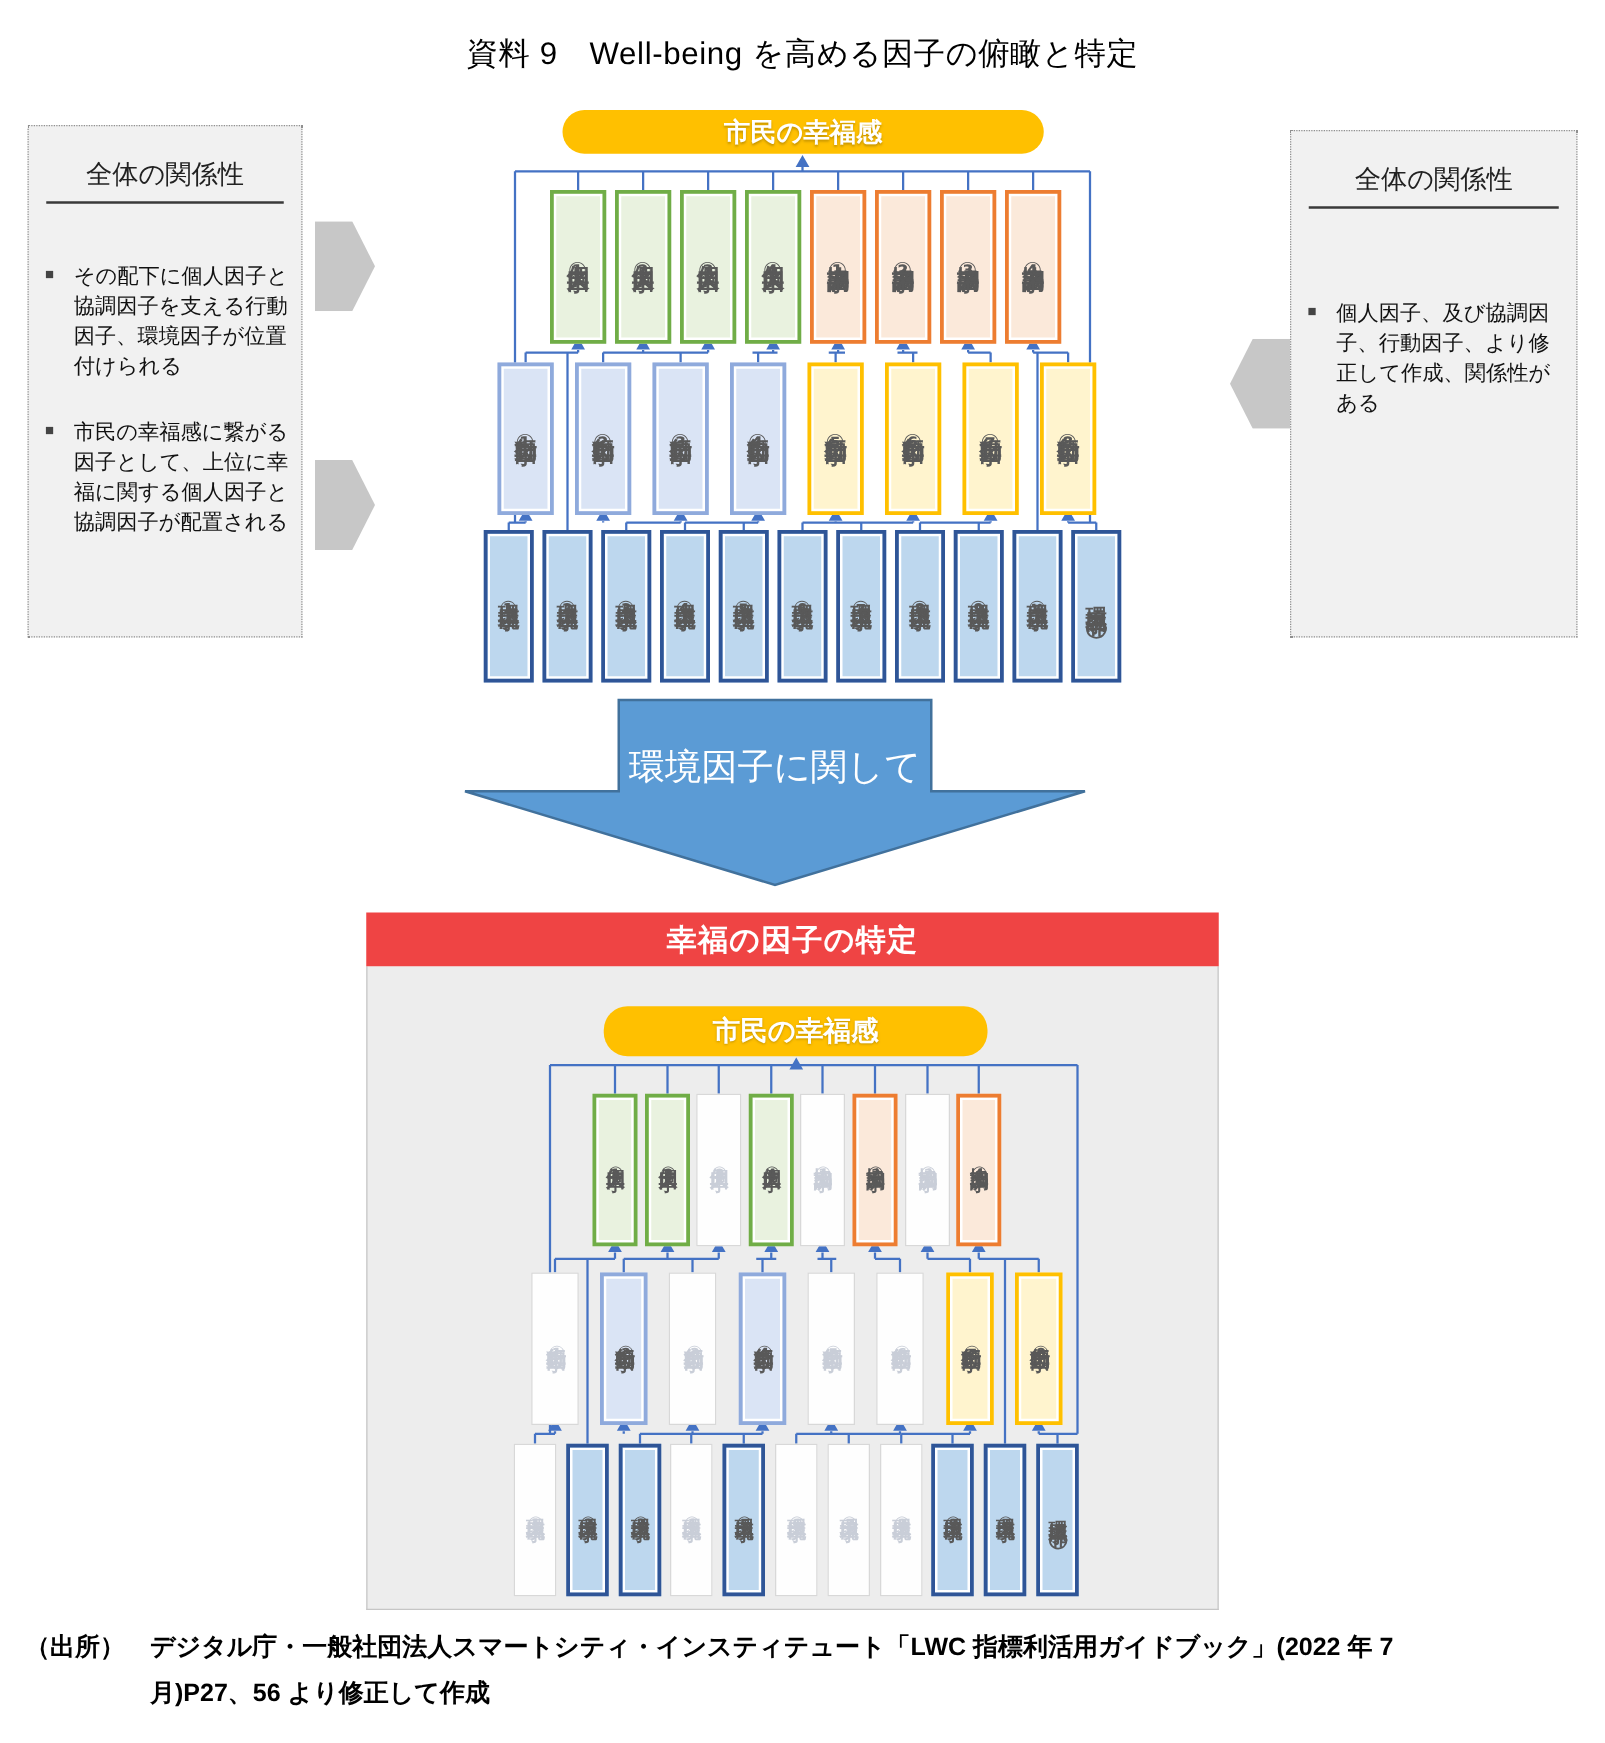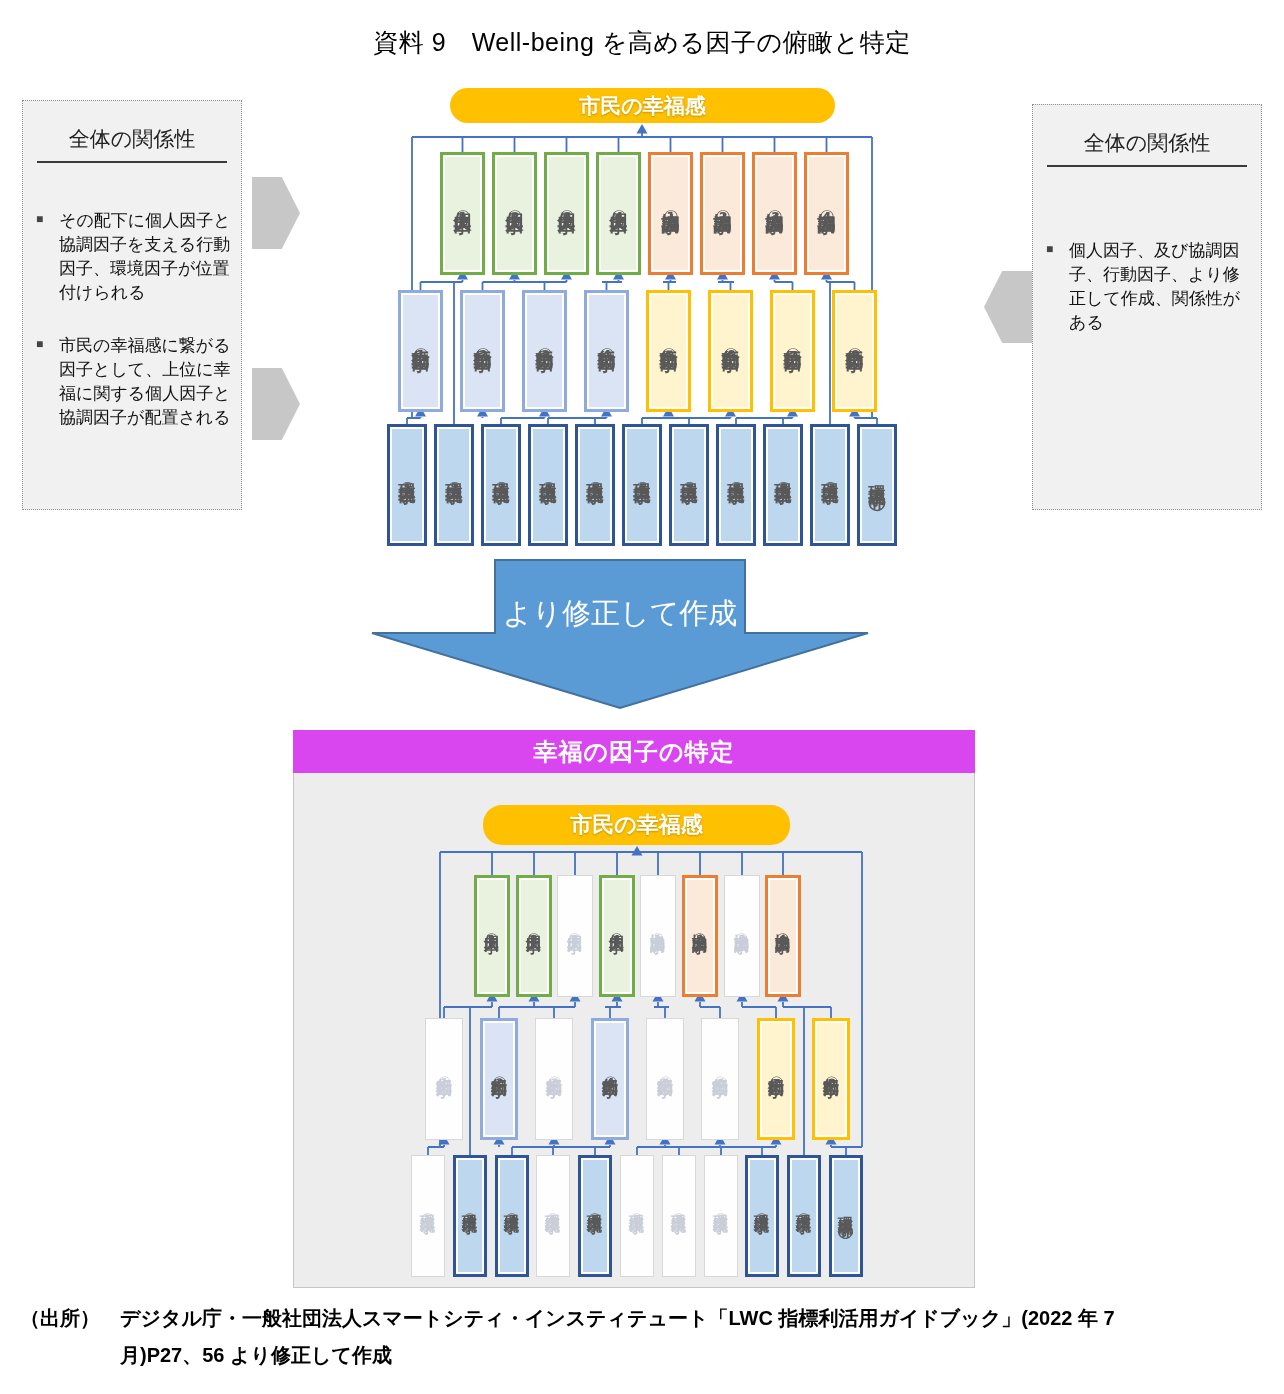--- a/index.html
+++ b/index.html
@@ -38,21 +38,21 @@
   .byellow{border:3px solid #FFC000;background:#FFF4CE;box-shadow:inset 0 0 0 2px #fff;}
   .envnavy{border:3px solid #2F5597;background:#BDD7EE;box-shadow:inset 0 0 0 2px #fff;}
   .faded{border:1px solid #D8D8D8;background:#FEFEFE;box-shadow:none;}
   .faded .vtext{color:#C9CED8;}
   
   .overlay{position:absolute;left:0;top:0;z-index:1;pointer-events:none;}
   
   .arrow-label{position:absolute;left:460px;top:594px;width:320px;text-align:center;
         font-size:29px;font-weight:500;color:#fff;z-index:2;}
   
-  .bpanel-header{position:absolute;left:293px;top:730px;width:682px;height:43px;background:#d946ef;
+  .bpanel-header{position:absolute;left:293px;top:730px;width:682px;height:43px;background:#ef4444;
         color:#fff;font-size:24px;font-weight:bold;display:flex;align-items:center;
         justify-content:center;z-index:2;letter-spacing:1px;}
   .bpanel-body{position:absolute;left:293px;top:773px;width:682px;height:515px;background:#EDEDED;
         border:1px solid #C6C6C6;border-top:none;box-sizing:border-box;z-index:0;}
   
   .source{position:absolute;left:20px;top:1300px;width:1266px;font-size:20px;color:#000;line-height:1.85;font-weight:bold;}
   .source .l2{margin-left:100px;}
 </style>
 </head>
 <body>
@@ -115,21 +115,21 @@
       <polygon points="444,1135 438.5,1144.5 449.5,1144.5" fill="#4472C4"></polygon>
       <polygon points="499,1135 493.5,1144.5 504.5,1144.5" fill="#4472C4"></polygon>
       <polygon points="554,1135 548.5,1144.5 559.5,1144.5" fill="#4472C4"></polygon>
       <polygon points="610,1135 604.5,1144.5 615.5,1144.5" fill="#4472C4"></polygon>
       <polygon points="665,1135 659.5,1144.5 670.5,1144.5" fill="#4472C4"></polygon>
       <polygon points="720,1135 714.5,1144.5 725.5,1144.5" fill="#4472C4"></polygon>
       <polygon points="776,1135 770.5,1144.5 781.5,1144.5" fill="#4472C4"></polygon>
       <polygon points="831,1135 825.5,1144.5 836.5,1144.5" fill="#4472C4"></polygon>
     </svg>
 
-  <div class="arrow-label">より修正して作成</div>
+  <div class="arrow-label">環境因子に関して</div>
 
   <div class="pill" style="left:450px;top:88px;width:385px;height:35px;font-size:21px;">市民の幸福感</div>
   <div id="top-factor-row">
       <div class="vbox green" style="left: 440px; top: 152px; width: 45px; height: 123px;">
         <span class="vtext" style="font-size: 18px;">個人因子①</span>
       </div>
       <div class="vbox green" style="left: 492px; top: 152px; width: 45px; height: 123px;">
         <span class="vtext" style="font-size: 18px;">個人因子②</span>
       </div>
       <div class="vbox green" style="left: 544px; top: 152px; width: 45px; height: 123px;">

